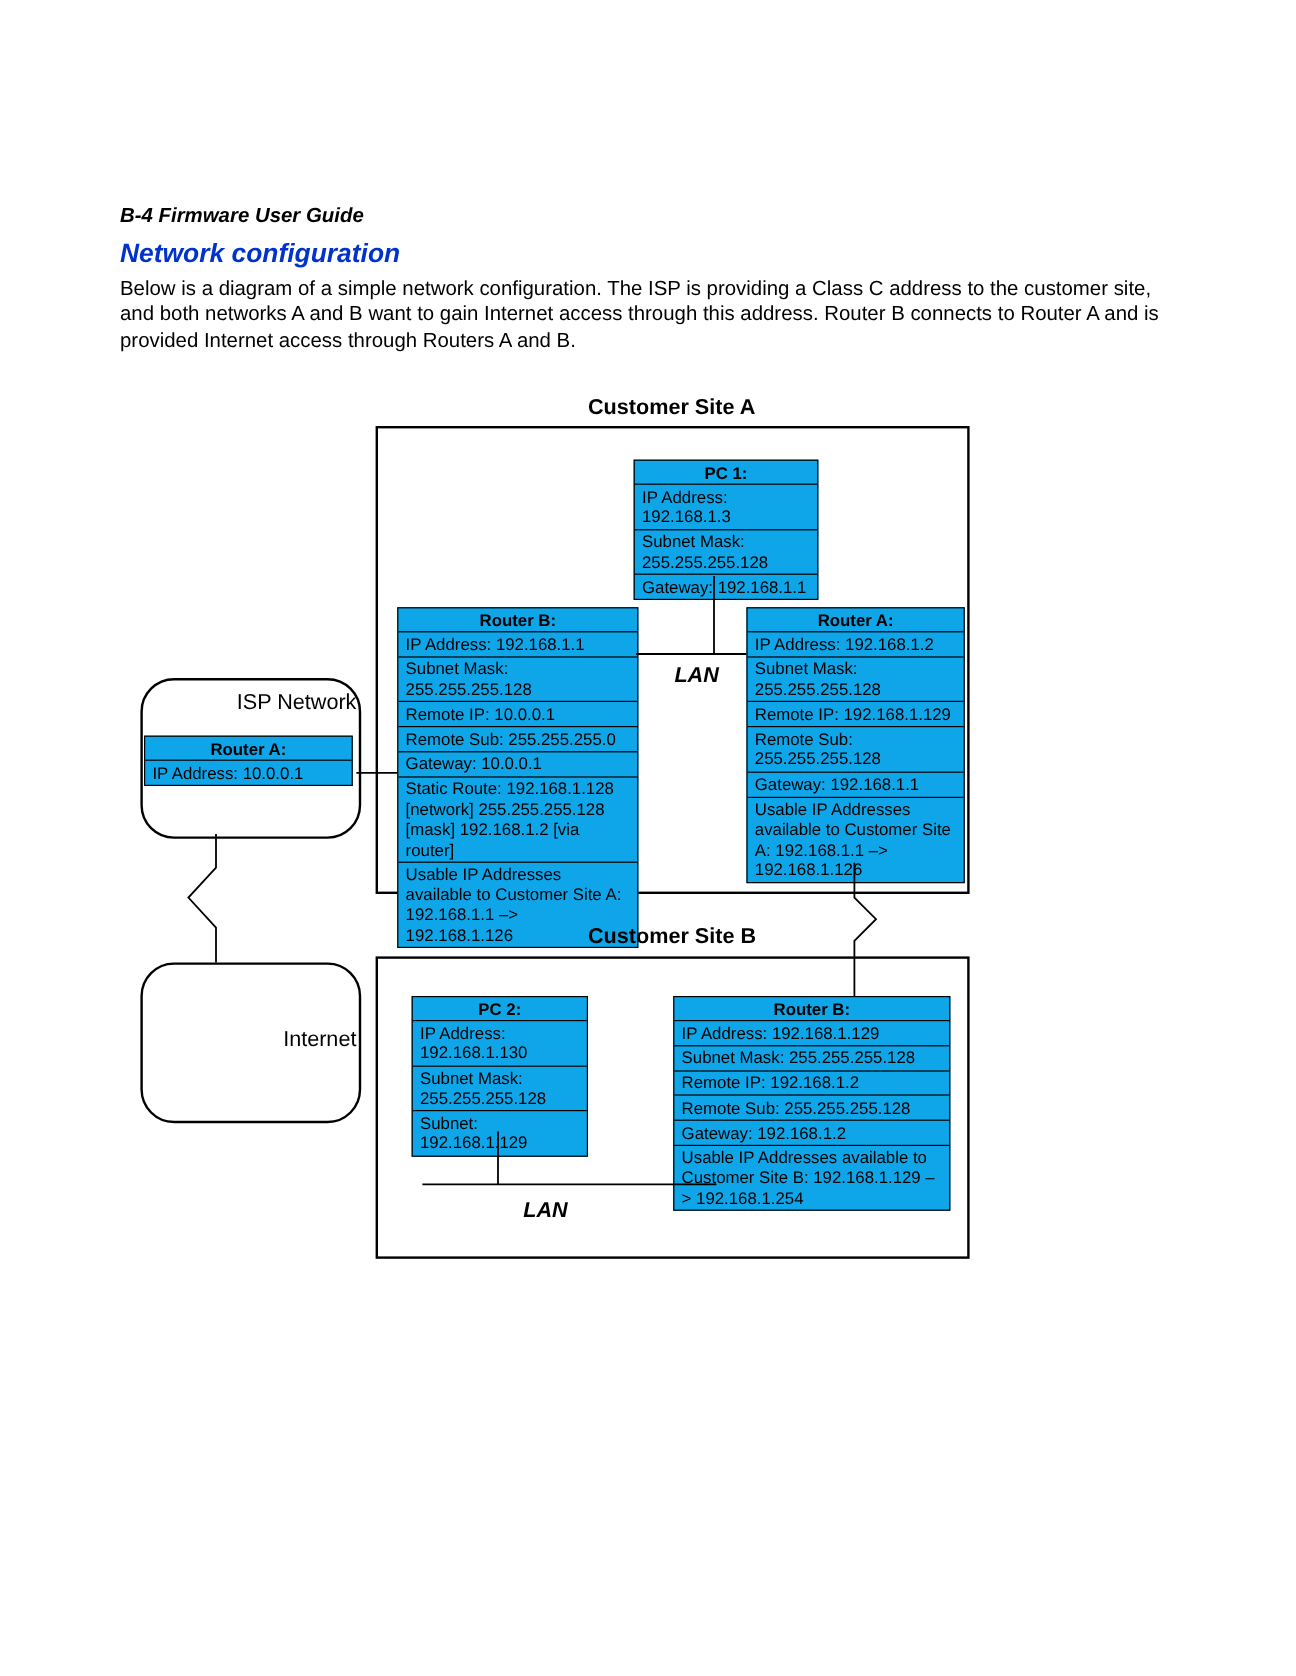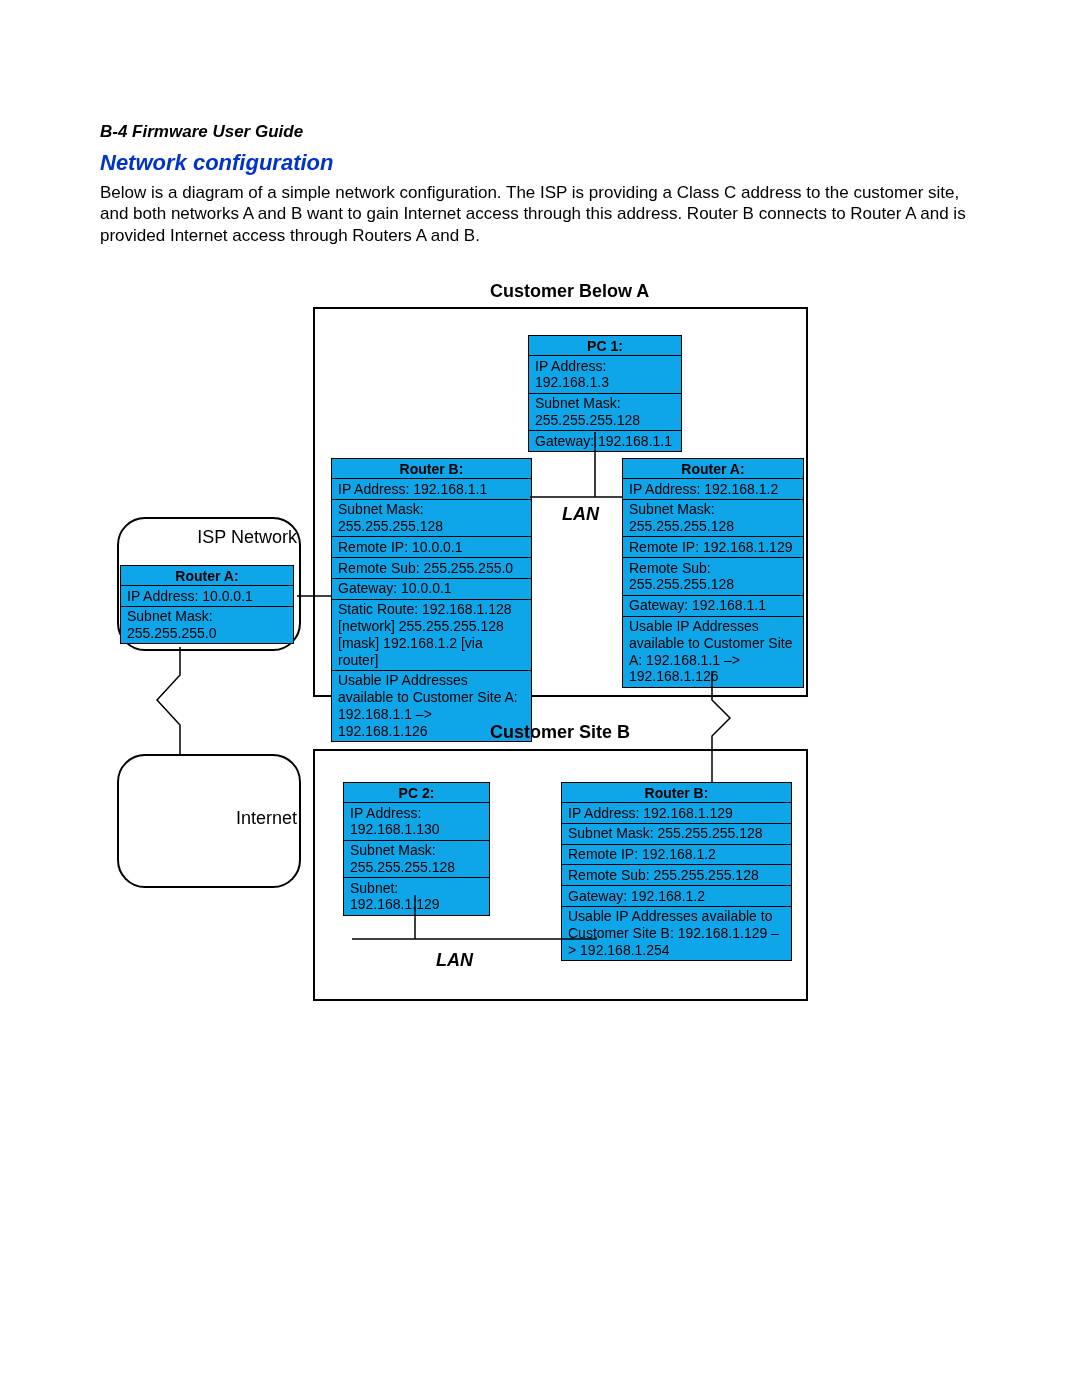--- a/index.html
+++ b/index.html
@@ -7,20 +7,21 @@
     padding: 0;
     background: #fff;
     font-family: Arial, Helvetica, sans-serif;
     color: #000;
   }
   .page {
     position: relative;
     width: 1080px;
     height: 1242px;
     background: #fff;
+    margin-top: 48px;
   }
   .abs { position: absolute; }
   .header {
     left: 100px; top: 122px;
     font-style: italic;
     font-weight: bold;
     font-size: 17px;
   }
   .title {
     left: 100px; top: 150px;
@@ -77,21 +78,21 @@
   svg.connector { position: absolute; left: 0; top: 0; pointer-events: none; }
 </style>
 </head>
 <body>
 <div class="page">
 
 <div class="abs header">B-4  Firmware User Guide</div>
 <div class="abs body-text">Below is a diagram of a simple network configuration. The ISP is providing a Class C address to the customer site, and both networks A and B want to gain Internet access through this address. Router B connects to Router A and is provided Internet access through Routers A and B.</div>
 <div class="abs title">Network configuration</div>
 
-<div class="abs site-title" style="left:490px; top:281px;">Customer Below A</div>
+<div class="abs site-title" style="left:490px; top:281px;">Customer Site A</div>
 <div class="abs site-box" style="left:313px; top:307px; width:491px; height:386px;"></div>
 
 <div class="abs info-box" style="left:528px; top:335px; width:152px;">
   <div class="info-title">PC 1:</div>
   <div class="info-row">IP Address: 192.168.1.3</div>
   <div class="info-row">Subnet Mask: 255.255.255.128</div>
   <div class="info-row">Gateway: 192.168.1.1</div>
 </div>
 
 <div class="abs lan-label" style="left:562px; top:504px;">LAN</div>
@@ -137,21 +138,20 @@
   <div class="info-row">Usable IP Addresses available to Customer Site B: 192.168.1.129 –&gt; 192.168.1.254</div>
 </div>
 
 <div class="abs lan-label" style="left:436px; top:950px;">LAN</div>
 
 <div class="abs rounded-box" style="left:117px; top:517px; width:180px; height:130px;"></div>
 <div class="abs isp-title" style="left:117px; top:527px; width:180px;">ISP Network</div>
 <div class="abs info-box" style="left:120px; top:565px; width:172px;">
   <div class="info-title">Router A:</div>
   <div class="info-row">IP Address: 10.0.0.1</div>
-  <div class="info-row">Subnet Mask: 255.255.255.0</div>
 </div>
 
 <div class="abs rounded-box" style="left:117px; top:754px; width:180px; height:130px;"></div>
 <div class="abs internet-title" style="left:117px; top:808px; width:180px;">Internet</div>
 
 <svg class="connector" width="1080" height="1397">
 
   <line x1="595" y1="432" x2="595" y2="497" stroke="#000" stroke-width="1.5"></line>
 
   <line x1="530" y1="497" x2="622" y2="497" stroke="#000" stroke-width="1.5"></line>

